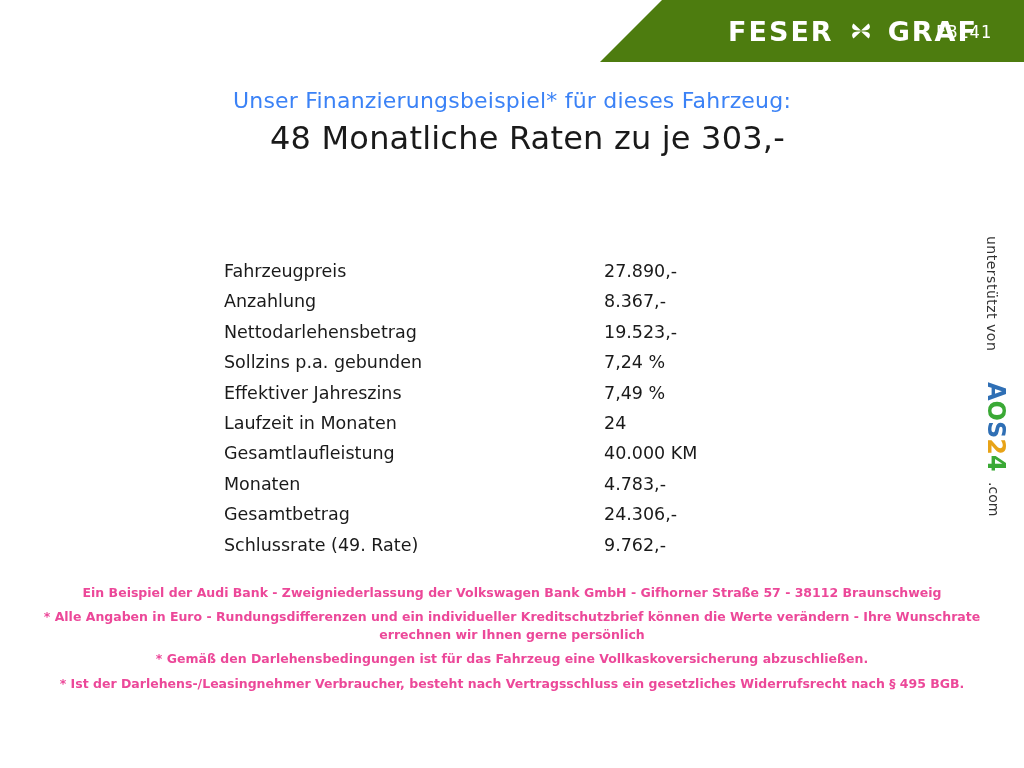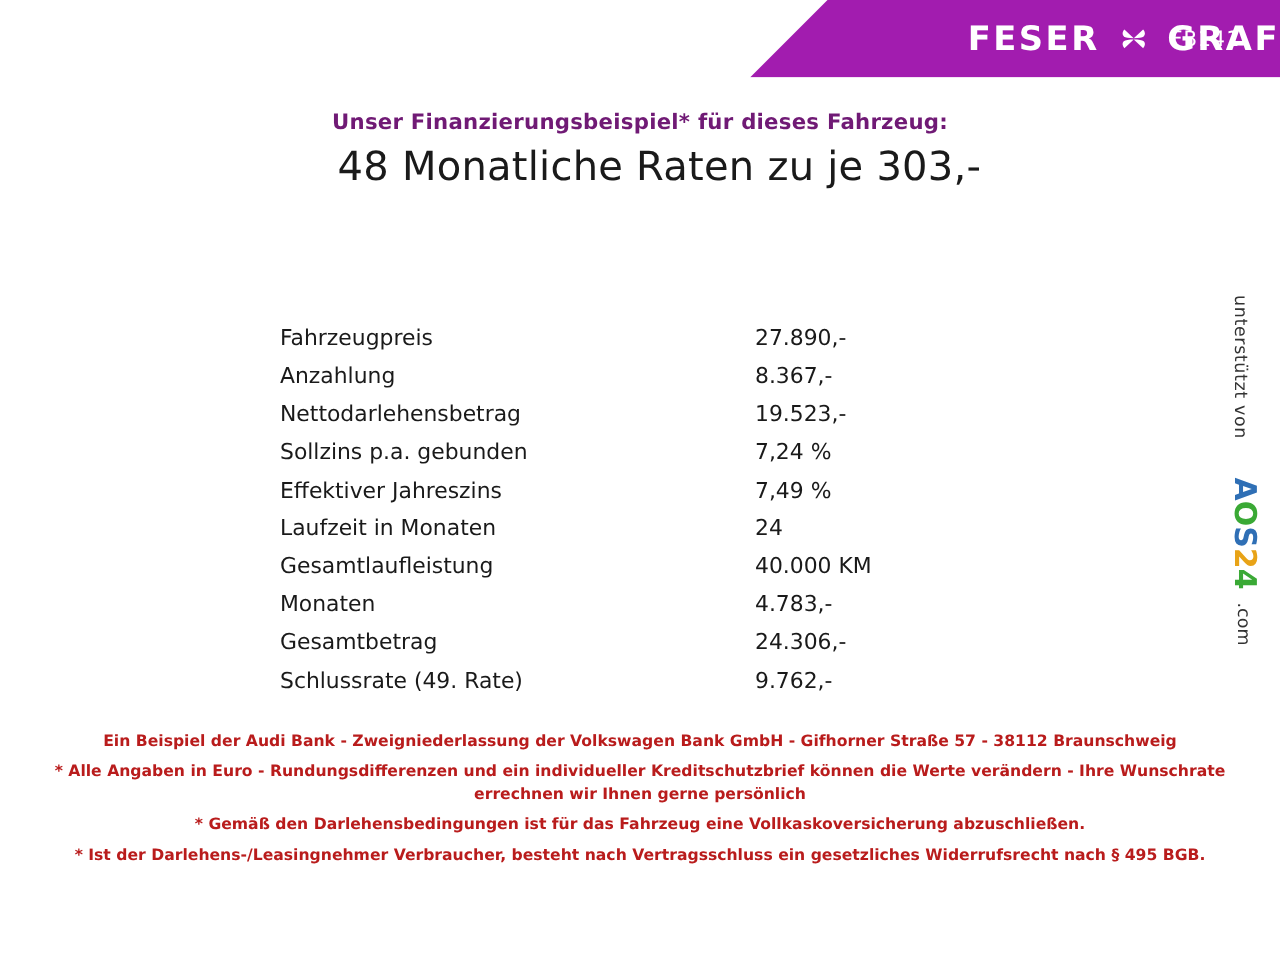--- a/index.html
+++ b/index.html
@@ -18,26 +18,26 @@
     background: #ffffff;
   }
 
   
   .header-banner {
     position: absolute;
     top: 0;
     left: 600px;
     width: 424px;
     height: 62px;
-    background: #a21caf;
+    background: #4d7c0f;
     
     clip-path: polygon(62px 0, 424px 0, 424px 62px, 0px 62px);
     display: flex;
     align-items: center;
-    justify-content: flex-end;
+    justify-content: center;
   }
   .brand {
     display: flex;
     align-items: center;
     margin-left: 82px;
     color: #ffffff;
     font-size: 27px;
     font-weight: bold;
     letter-spacing: 2px;
     white-space: nowrap;
@@ -62,23 +62,23 @@
 
   
   .title-block {
     position: absolute;
     top: 88px;
     left: 0;
     width: 1024px;
     text-align: center;
   }
   .title-main {
-    font-size: 17px;
-    font-weight: bold;
-    color: #701a75;
+    font-size: 22px;
+    font-weight: normal;
+    color: #3b82f6;
     margin: 0;
     letter-spacing: 0.2px;
   }
   .title-sub {
     font-size: 32px;
     font-weight: normal;
     color: #1a1a1a;
     margin: 6px 0 0 0;
     letter-spacing: 0.2px;
     padding-left: 31px;
@@ -149,21 +149,21 @@
 
   
   .footnotes {
     position: absolute;
     left: 40px;
     right: 40px;
     top: 584px;
     text-align: center;
     font-size: 12.5px;
     font-weight: bold;
-    color: #b91c1c;
+    color: #ec4899;
     line-height: 1.45;
   }
   .footnotes p { margin: 0 0 6px 0; }
   .footnotes p:last-child { margin-bottom: 0; }
 </style>
 </head>
 <body>
 
 <div class="page">
 

